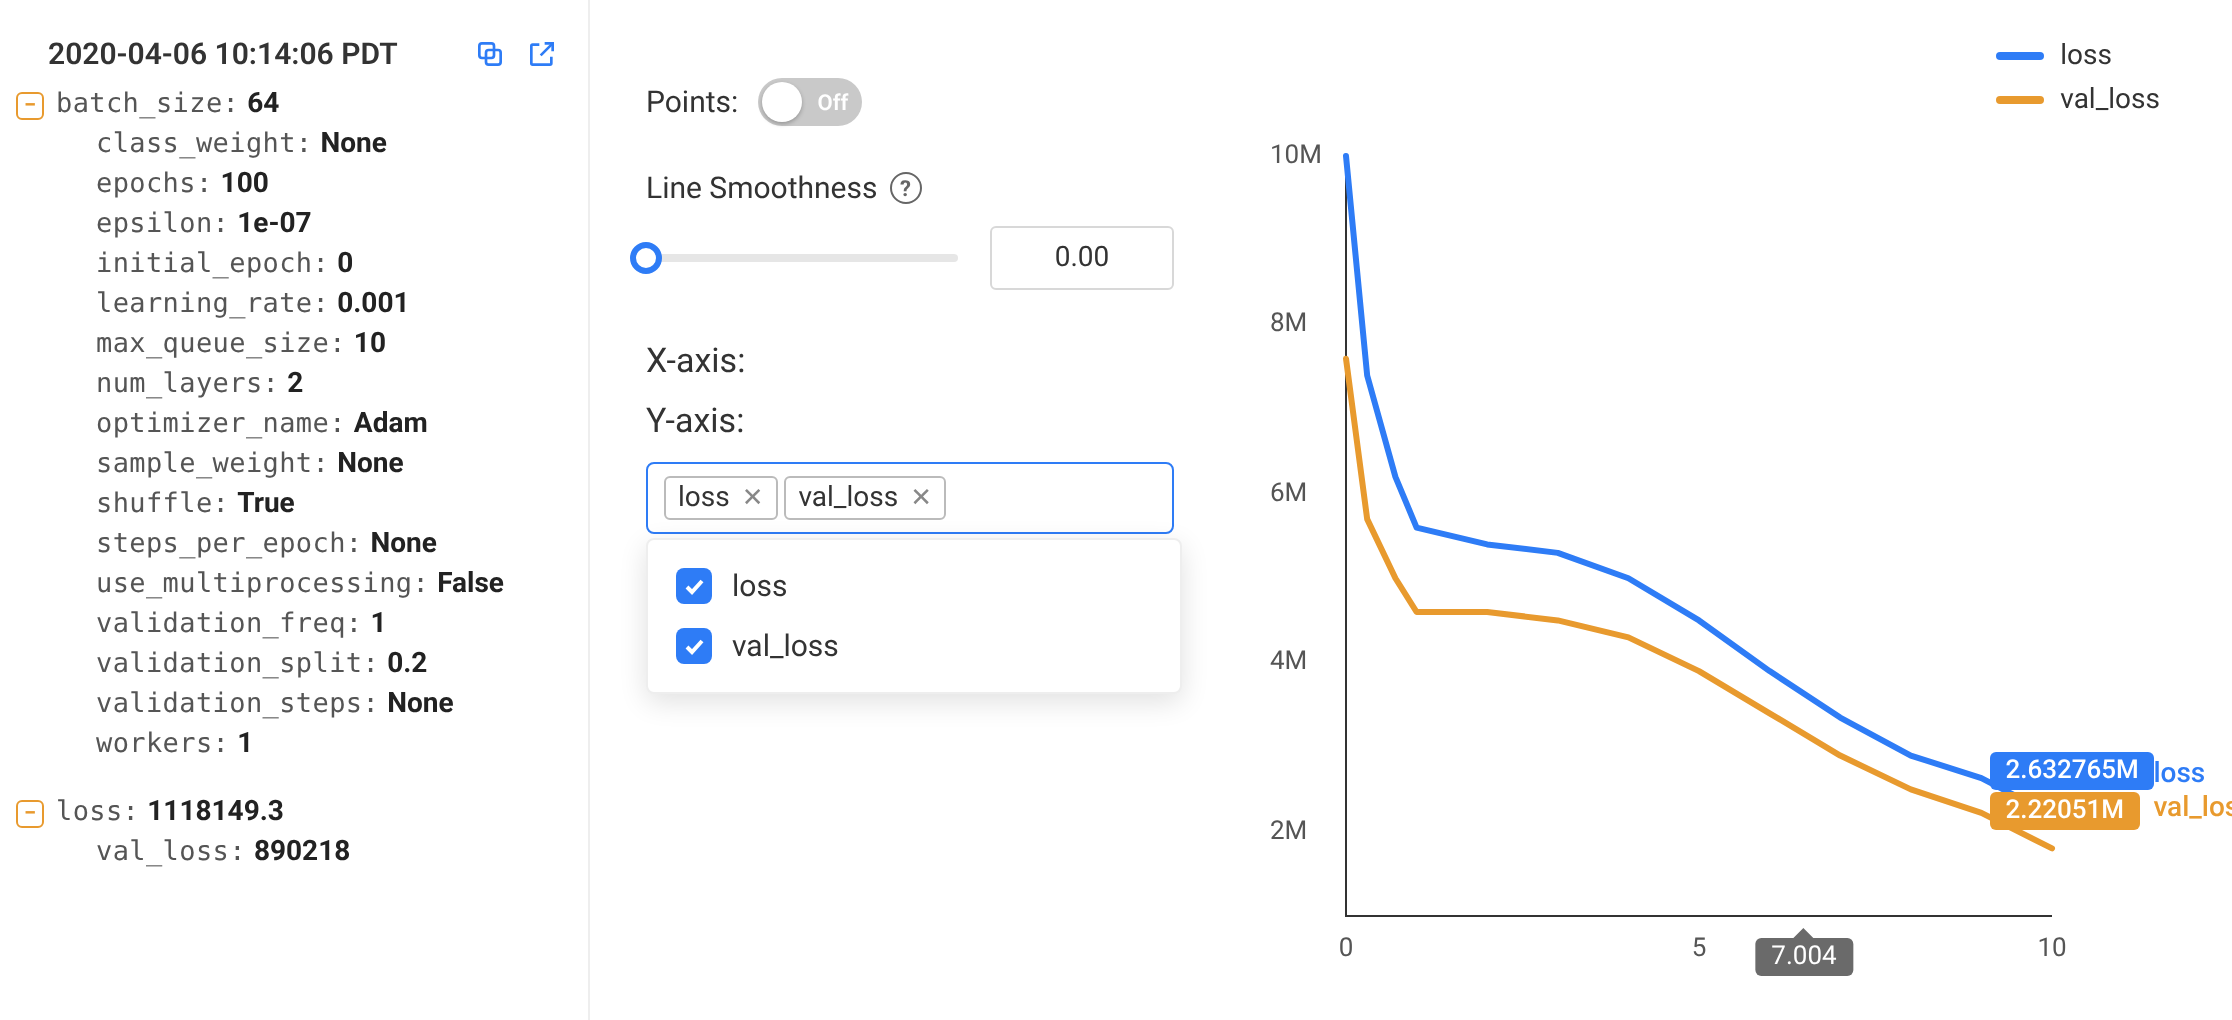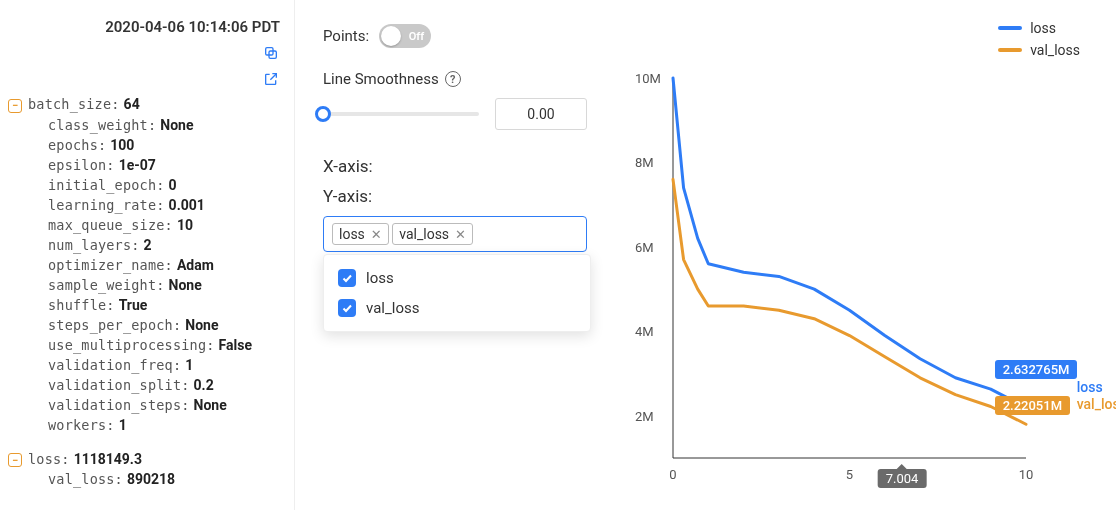--- a/index.html
+++ b/index.html
@@ -14,36 +14,36 @@
   }
   * { box-sizing: border-box; }
   html, body { margin:0; padding:0; }
   body {
     width:1116px; height:510px;
     font-family: -apple-system, BlinkMacSystemFont, "Segoe UI", Roboto, sans-serif;
     font-size:14px; color:var(--text); background:var(--bg); overflow:hidden;
   }
   .root { display:flex; height:100%; }
   .sidebar { width:295px; padding:18px 14px 14px 24px; border-right:1px solid #eee; }
-  .sb-head { display:flex; align-items:flex-end; gap:8px; margin-bottom:8px;flex-direction:column; }
+  .sb-head { display:flex; align-items:flex-end; gap:8px; margin-bottom:8px; }
   .sb-title { font-weight:600; font-size:15px; flex:1; }
   .sb-icon { width:18px; height:18px; display:flex; align-items:center; justify-content:center; color:var(--blue); }
   .minus-box {
     display:inline-flex; align-items:center; justify-content:center;
     width:14px; height:14px; border:1.3px solid #e89a2e; border-radius:3px; color:#e89a2e;
     font-size:11px; font-weight:700; line-height:1; margin-right:6px; flex-shrink:0;
   }
   .kv-block { margin-left:4px; }
   .kv-row { display:flex; align-items:baseline; margin:4px 0; font-size:14px; }
   .kv-row.with-minus { margin-left:-20px; padding-left:0; }
   .kv-key { color:#555; letter-spacing:0.2px; margin-right:4px; font-family: ui-monospace, SFMono-Regular, Menlo, monospace; font-size:13.5px;}
   .kv-val { font-weight:700; color:#222; }
   .kv-group { margin-left:20px; }
 
-  .controls { width:310px; padding:24px 18px 14px 28px; }
+  .controls { width:310px; padding:39px 18px 14px 28px; }
   .ctl-row { display:flex; align-items:center; margin-bottom:22px; }
   .lbl { color:#333; font-size:15px; margin-right:10px; }
   .toggle {
     width:52px; height:24px; border-radius:12px; background:#c9c9c9;
     display:flex; align-items:center; padding:2px; position:relative;
   }
   .toggle .knob { width:20px; height:20px; border-radius:50%; background:#fff; box-shadow:0 1px 2px rgba(0,0,0,.25);}
   .toggle .tog-label { position:absolute; right:7px; font-size:11px; color:#fff; font-weight:600;}
   .smooth-wrap { margin-bottom:26px; }
   .smooth-head { display:flex; align-items:center; gap:6px; margin-bottom:10px;}
@@ -356,19 +356,19 @@
           <path d="M0 101.33333333333336 L10.59 181.55555555555554 L24.709999999999997 211.11111111111111 L35.300000000000004 228 L70.60000000000001 228 L105.89999999999999 232.22222222222223 L141.20000000000002 240.66666666666666 L176.5 257.55555555555554 L211.79999999999998 278.6666666666667 L247.1 299.77777777777777 L282.40000000000003 316.6666666666667 L317.7 328.46735555555557 L353 346.22222222222223 " stroke="#e89a2e" fill="none" stroke-width="3" stroke-linejoin="round" stroke-linecap="round" vector-effect="non-scaling-stroke"></path>
         </svg>
     </div>
     <div id="xticks">
         <div class="tick-x" style="left: 68px;">0</div>
         <div class="tick-x" style="left: 244.5px;">5</div>
         <div class="tick-x" style="left: 421px;">10</div>
         <div class="xmark-box" style="left: 297px; bottom: 22px;">7.004</div>
       </div>
     <div id="callouts">
-        <div class="callout" style="background: rgb(46, 124, 246); left: 389.7px; top: 360px;">2.632765M</div>
+        <div class="callout" style="background: rgb(46, 124, 246); left: 389.7px; top: 376px;">2.632765M</div>
         <div class="callout-lbl" style="color: rgb(46, 124, 246); left: 471.7px; top: 379.061px;">loss</div>
         <div class="callout" style="background: rgb(232, 154, 46); left: 389.7px; top: 396.467px;">2.22051M</div>
         <div class="callout-lbl" style="color: rgb(232, 154, 46); left: 471.7px; top: 396.467px;">val_loss</div>
       </div>
   </div>
 </div>
 
 </body></html>

